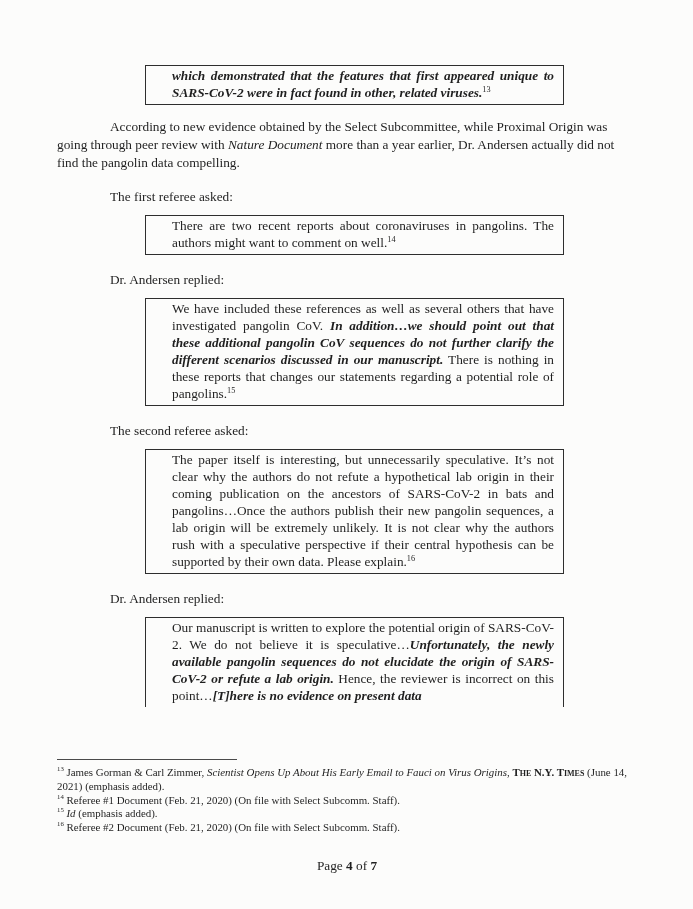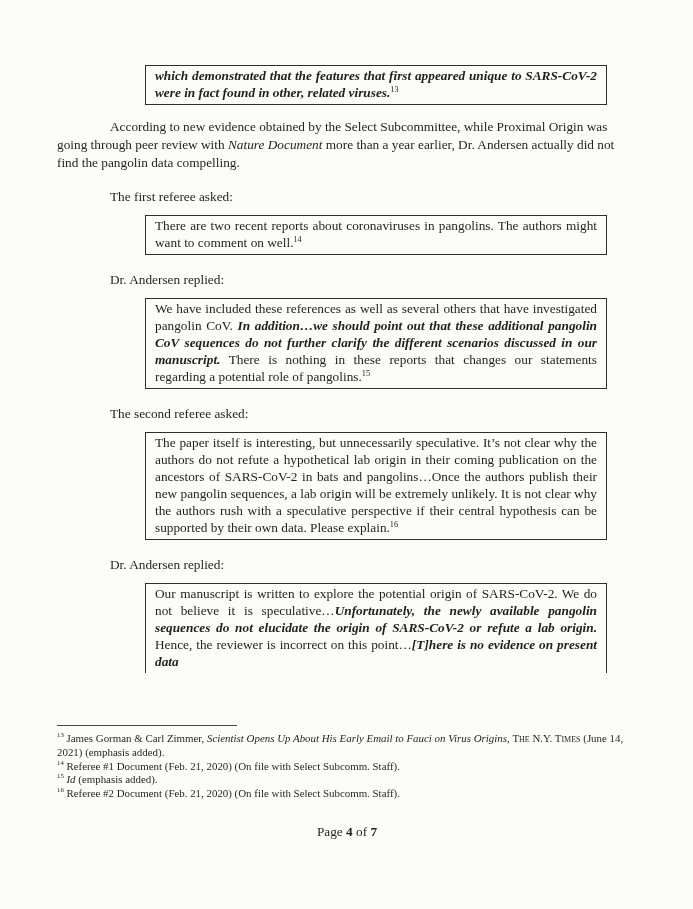--- a/index.html
+++ b/index.html
@@ -16,44 +16,44 @@
     background: #fcfcfb;
     color: #1f1f1f;
     font-family: "Liberation Serif", "DejaVu Serif", serif;
     font-size: 13.3px;
     line-height: 18px;
     padding: 65px 56px 0 57px;
     overflow: hidden;
   }
   .quote-box {
     box-sizing: border-box;
-    width: 462px;
+    width: 419px;
     margin: 9px 0 0 88px;
     border: 1.5px solid #2e2e2e;
-    padding: 1px 9px 3px 9px;
+    padding: 1px 9px 3px 26px;
     text-align: justify;
     line-height: 17px;
   }
   .quote-box.first {
     margin-top: 0;
   }
   .quote-box.open-bottom {
     border-bottom: none;
   }
   .body-para {
     margin: 13px 0 0 0;
     text-indent: 53px;
     text-align: left;
   }
   .label {
     margin: 16px 0 0 53px;
   }
   .b { font-weight: bold; }
   .i { font-style: italic; }
-  .sc { font-variant: small-caps; }
+  .sc { font-variant: small-caps; font-weight: bold; }
   sup {
     vertical-align: super;
     font-size: 0.62em;
     line-height: 0;
     font-style: normal;
     font-weight: normal;
   }
   .footnotes {
     margin-top: 52px;
     font-size: 10.9px;

